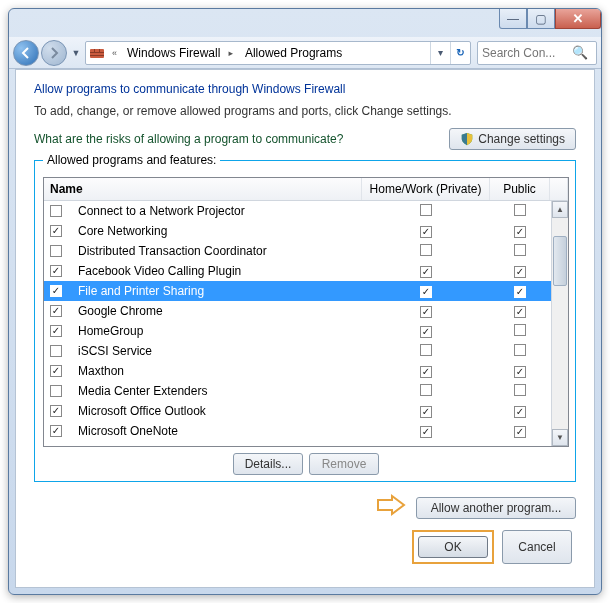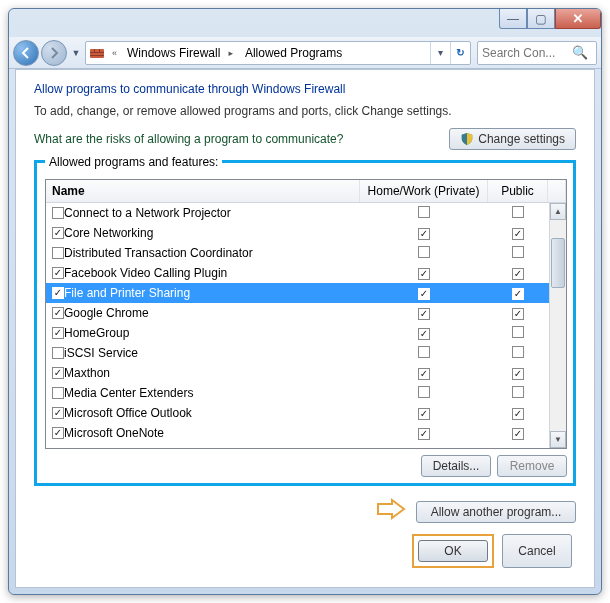--- a/index.html
+++ b/index.html
@@ -24,43 +24,43 @@
 .searchbox { width:120px; height:24px; border:1px solid #a7b8cc; background:#fff; margin-left:4px; border-radius:2px; display:flex; align-items:center; padding:0 4px; }
 .searchbox input { border:none; outline:none; width:90px; color:#8b5cf6; }
 .searchicon { color:#3a6ea5; font-size:13px; }
 .content { position:absolute; top:60px; left:6px; right:6px; bottom:6px; background:#fff; border:1px solid #b5c3d4; padding:12px 18px 10px 18px; }
 h1 { color:#003399; font-size:12px; font-weight:normal; margin-bottom:8px; }
 .subtext { color:#333; margin-bottom:10px; }
 .link { color:#14532d; cursor:pointer; }
 .toprow { display:flex; justify-content:space-between; align-items:center; margin-bottom:10px; }
 .btn { border:1px solid #8a9aab; background:linear-gradient(#f4f6f9,#dfe5ed); padding:3px 10px; border-radius:3px; color:#333; min-height:22px; display:inline-flex; align-items:center; gap:4px; }
 .btn.disabled { color:#888; }
-.groupbox { border:3px solid #0ea5e9; padding:8px 6px 6px 8px; position:relative; margin-bottom:12px; }
+.groupbox { border:1px solid #0ea5e9; padding:8px 6px 6px 8px; position:relative; margin-bottom:12px; }
 .grouplabel { position:absolute; top:-8px; left:8px; background:#fff; padding:0 4px; }
 .listwrap { border:1px solid #828790; margin-top:8px; position:relative; }
 .listhead { display:flex; background:linear-gradient(#fcfcfd,#eef1f5); border-bottom:1px solid #d0d6de; }
 .lh { padding:4px 6px; border-right:1px solid #e0e4ea; }
 .lh.name { flex:1;font-weight:bold; }
 .lh.hw { width:128px; text-align:center; }
 .lh.pub { width:60px; text-align:center; }
 .lh.sc { width:18px; }
 .listbody { height:245px; overflow:hidden; position:relative; }
 .row { display:flex; align-items:center; height:20px; padding-left:4px; }
 .row.sel { background:#3399ff; color:#fff; }
-.cell.name { flex:1; display:flex; align-items:center; gap:0; padding-left:2px;}
+.cell.name { flex:1; display:flex; align-items:center; gap:16px; padding-left:2px;}
 .cell.hw { width:128px; text-align:center; }
 .cell.pub { width:60px; text-align:center; }
 .cell.sc { width:18px; }
 .cb { width:12px; height:12px; border:1px solid #888; background:#fff; display:inline-flex; align-items:center; justify-content:center; font-size:10px; line-height:1; color:#222; }
 .row.sel .cb { border-color:#fff; }
 .scrollbar { position:absolute; right:0; top:0; bottom:0; width:17px; background:#f0f0f0; border-left:1px solid #d0d6de; display:flex; flex-direction:column; }
 .sbbtn { height:17px; background:linear-gradient(#f4f6f9,#dfe5ed); border:1px solid #b0b8c2; display:flex; align-items:center; justify-content:center; font-size:8px; color:#555;}
 .sbtrack { flex:1; position:relative; }
 .sbthumb { position:absolute; left:1px; right:1px; top:18px; height:50px; background:linear-gradient(90deg,#e2e8ef,#c5d0dc); border:1px solid #9fafc2; border-radius:2px;}
-.detailsrow { display:flex; justify-content:flex-end; gap:6px; margin-top:6px; }
+.detailsrow { display:flex; justify-content:center; gap:6px; margin-top:6px; }
 .allowrow { display:flex; justify-content:flex-end; align-items:center; gap:10px; margin-bottom:8px; }
 .arrow-annot { color:#e8a23c; font-size:22px; }
 .okrow { display:flex; justify-content:flex-end; gap:8px; padding-right:4px; }
 .okbox { border:2px solid #e8a23c; padding:4px; display:inline-block; }
 .btn.wide { min-width:70px; justify-content:center; }
 .btn.ok { background:linear-gradient(#f4f6f9,#d5dce5); border:1px solid #707a87; }
 .shield { width:14px; height:14px; display:inline-block; }
 </style>
 </head>
 <body>

